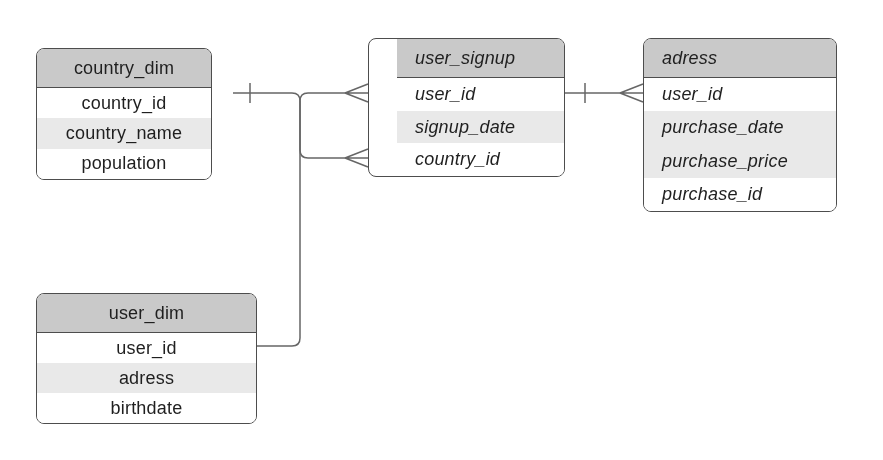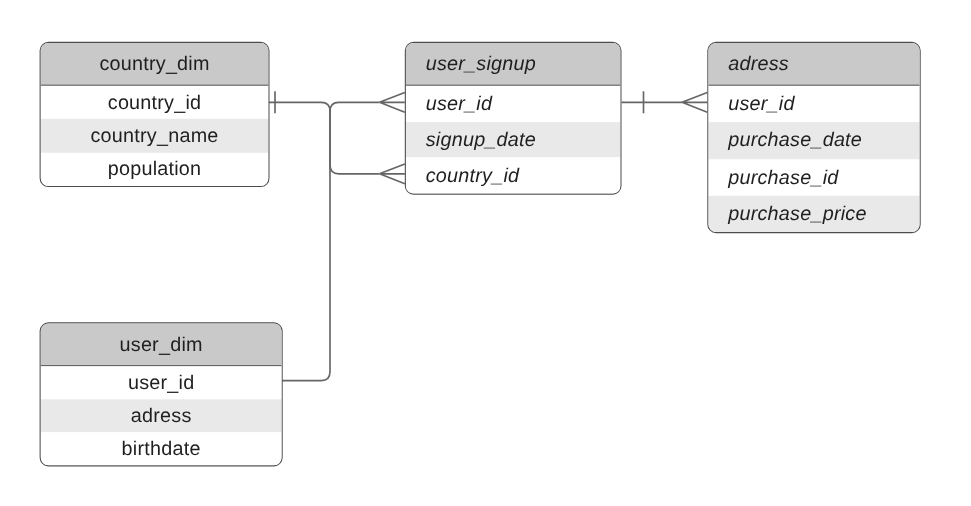--- a/index.html
+++ b/index.html
@@ -60,23 +60,23 @@
   }
   .entity.style-italic {
     font-style: italic;
   }
   .entity.style-italic .entity-header,
   .entity.style-italic .entity-row {
     justify-content: flex-start;
     padding-left: 18px;
   }
   
-  #tbl-country-dim { left: 36px;  top: 38px;  width: 209px; height: 132px; }
+  #tbl-country-dim { left: 36px;  top: 48px;  width: 176px; height: 132px; }
   #tbl-user-dim    { left: 36px;  top: 293px; width: 221px; height: 131px; }
-  #tbl-user-signup { left: 368px; top: 38px;  width: 197px; height: 139px; }
+  #tbl-user-signup { left: 368px; top: 38px;  width: 197px; height: 139px; padding-left: 28px; }
   #tbl-sales       { left: 643px; top: 38px;  width: 194px; height: 174px; }
 </style>
 </head>
 <body>
 
 <div class="canvas">
 
   <svg class="connector-layer" width="883" height="460" viewBox="0 0 883 460">
 
     <g>
@@ -146,21 +146,21 @@
   <div class="entity style-italic" id="tbl-sales">
     <div class="entity-header">
       <span>adress</span>
     </div>
     <div class="entity-row">
       <span>user_id</span>
     </div>
     <div class="entity-row alt">
       <span>purchase_date</span>
     </div>
+    <div class="entity-row alt">
+      <span>purchase_price</span>
+    </div>
     <div class="entity-row">
       <span>purchase_id</span>
-    </div>
-    <div class="entity-row alt">
-      <span>purchase_price</span>
     </div>
   </div>
 
 </div>
 
 </body></html>

